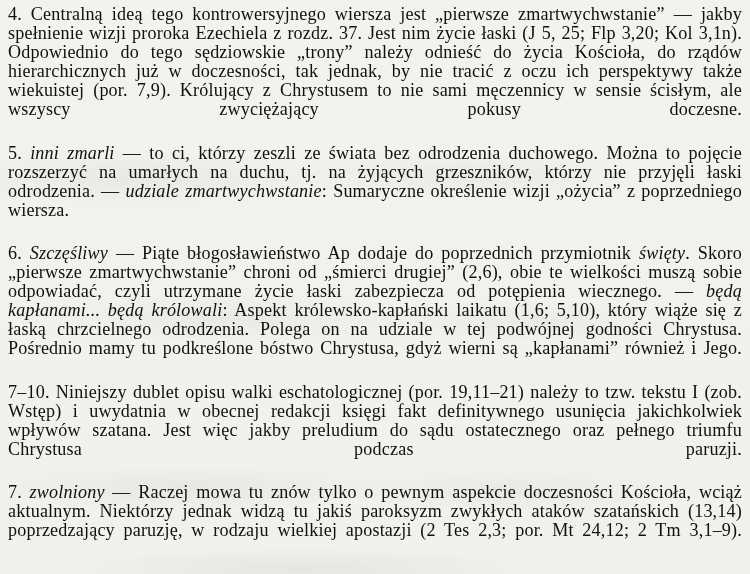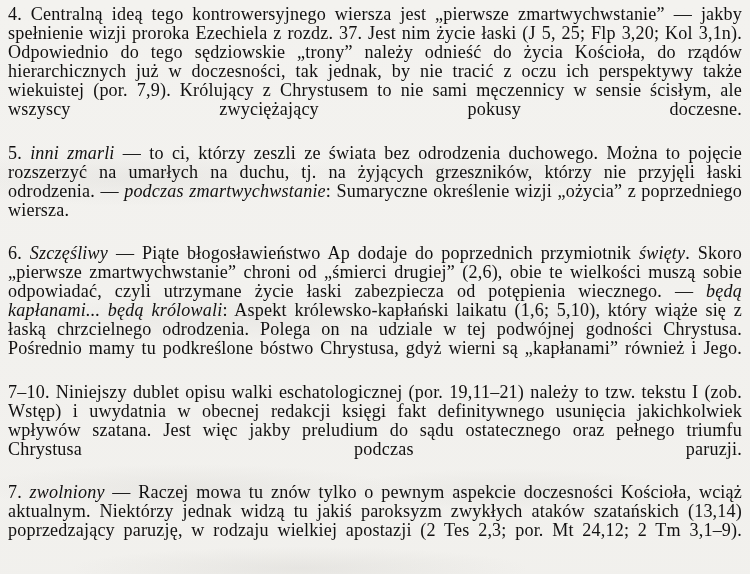--- a/index.html
+++ b/index.html
@@ -65,21 +65,21 @@
 </style>
 </head>
 <body>
 
 <div class="scan-noise"></div>
 
 <div class="page">
 
   <p class="para"><span>4. Centralną ideą tego kontrowersyjnego wiersza jest „pierwsze zmartwychwstanie” — jakby spełnienie wizji proroka Ezechiela z rozdz. 37. Jest nim życie łaski (J 5, 25; Flp 3,20; Kol 3,1n). Odpowiednio do tego sędziowskie „trony” należy odnieść do życia Kościoła, do rządów hierarchicznych już w doczesności, tak jednak, by nie tracić z oczu ich perspektywy także wiekuistej (por. 7,9). Królujący z Chrystusem to nie sami męczennicy w sensie ścisłym, ale wszyscy zwyciężający pokusy doczesne.</span></p>
 
-  <p class="para"><span>5. </span><i>inni zmarli</i><span> — to ci, którzy zeszli ze świata bez odrodzenia duchowego. Można to pojęcie rozszerzyć na umarłych na duchu, tj. na żyjących grzeszników, którzy nie przyjęli łaski odrodzenia. — </span><i>podczas zmartwychwstanie</i><span>: Sumaryczne określenie wizji „ożycia” z poprzedniego wiersza.</span></p>
+  <p class="para"><span>5. </span><i>inni zmarli</i><span> — to ci, którzy zeszli ze świata bez odrodzenia duchowego. Można to pojęcie rozszerzyć na umarłych na duchu, tj. na żyjących grzeszników, którzy nie przyjęli łaski odrodzenia. — </span><i>udziale zmartwychwstanie</i><span>: Sumaryczne określenie wizji „ożycia” z poprzedniego wiersza.</span></p>
 
   <p class="para"><span>6. </span><i>Szczęśliwy</i><span> — Piąte błogosławieństwo Ap dodaje do poprzednich przymiotnik </span><i>święty</i><span>. Skoro „pierwsze zmartwychwstanie” chroni od „śmierci drugiej” (2,6), obie te wielkości muszą sobie odpowiadać, czyli utrzymane życie łaski zabezpiecza od potępienia wiecznego. — </span><i>będą kapłanami... będą królowali</i><span>: Aspekt królewsko-kapłański laikatu (1,6; 5,10), który wiąże się z łaską chrzcielnego odrodzenia. Polega on na udziale w tej podwójnej godności Chrystusa. Pośrednio mamy tu podkreślone bóstwo Chrystusa, gdyż wierni są „kapłanami” również i Jego.</span></p>
 
   <p class="para"><span>7–10. Niniejszy dublet opisu walki eschatologicznej (por. 19,11–21) należy to tzw. tekstu I (zob. Wstęp) i uwydatnia w obecnej redakcji księgi fakt definitywnego usunięcia jakichkolwiek wpływów szatana. Jest więc jakby preludium do sądu ostatecznego oraz pełnego triumfu Chrystusa podczas paruzji.</span></p>
 
   <p class="para"><span>7. </span><i>zwolniony</i><span> — Raczej mowa tu znów tylko o pewnym aspekcie doczesności Kościoła, wciąż aktualnym. Niektórzy jednak widzą tu jakiś paroksyzm zwykłych ataków szatańskich (13,14) poprzedzający paruzję, w rodzaju wielkiej apostazji (2 Tes 2,3; por. Mt 24,12; 2 Tm 3,1–9).</span></p>
 
 </div>
 
 </body></html>

